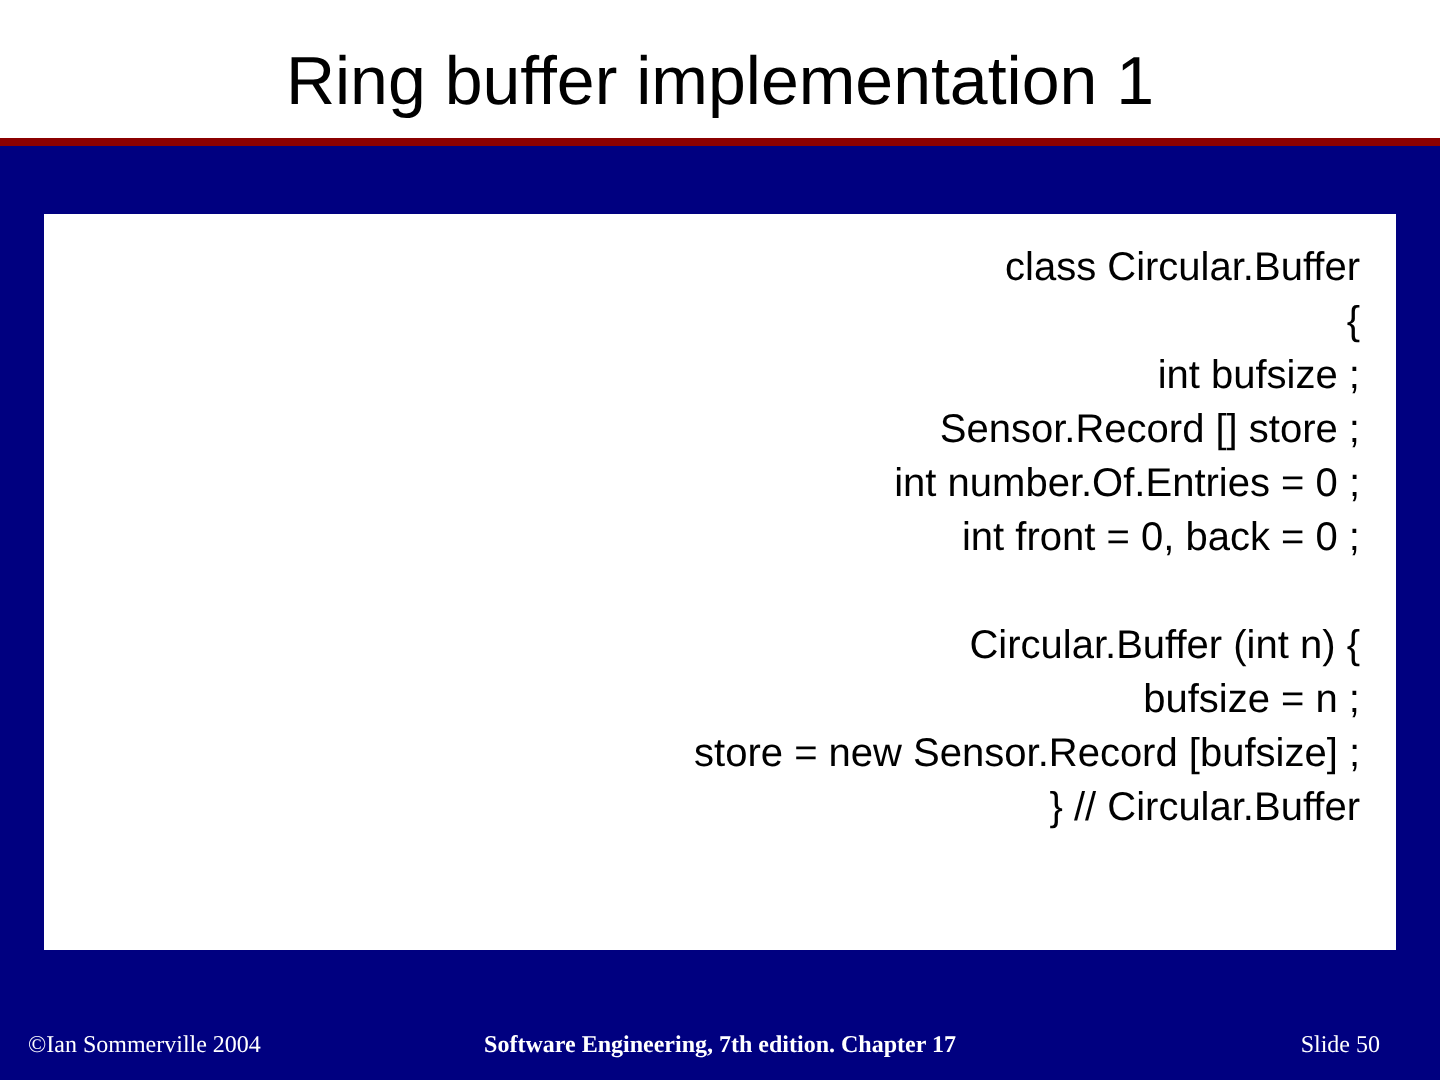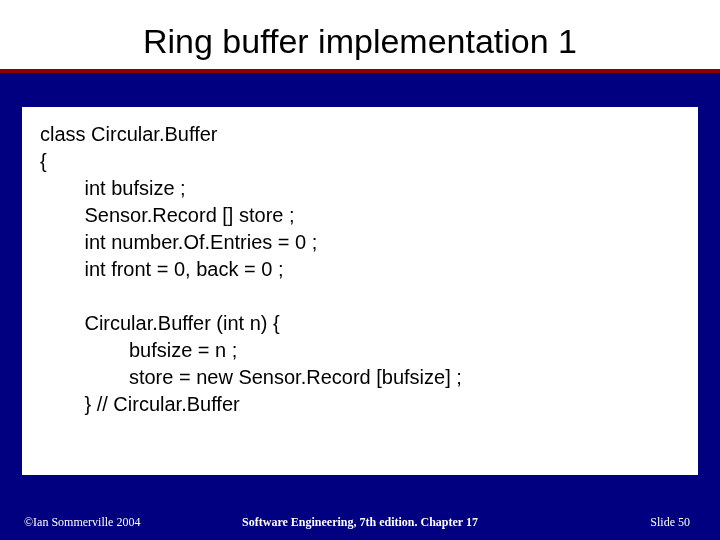--- a/index.html
+++ b/index.html
@@ -31,33 +31,34 @@
     margin: 34px 22px 0 22px;
     padding: 14px 18px 18px 18px;
     height: 368px;
   }
   .code {
     font-family: Arial, Helvetica, sans-serif;
     font-size: 20px;
     color: #000000;
     line-height: 1.35;
     white-space: pre;
+    text-align: right;
   }
   .footer {
     position: absolute;
     bottom: 10px;
     left: 0;
     width: 100%;
     color: #ffffff;
     font-size: 12px;
     font-family: "Times New Roman", Times, serif;
   }
   .footer-left {
     position: absolute;
-    left: 24px;
+    left: 14px;
     bottom: 0;
     margin-top: 33px;
   }
   .footer-center {
     position: absolute;
     width: 100%;
     text-align: center;
     bottom: 0;
     font-weight: bold;
   }

